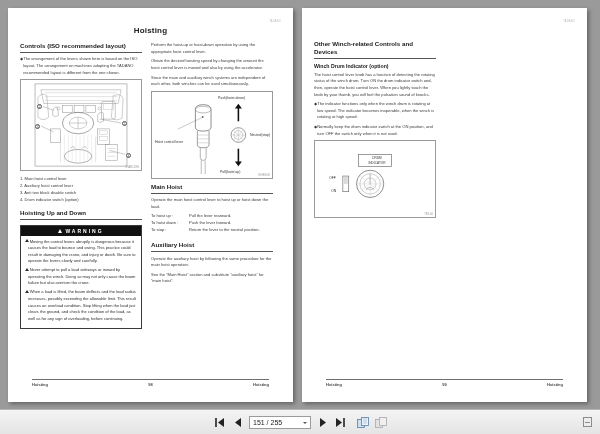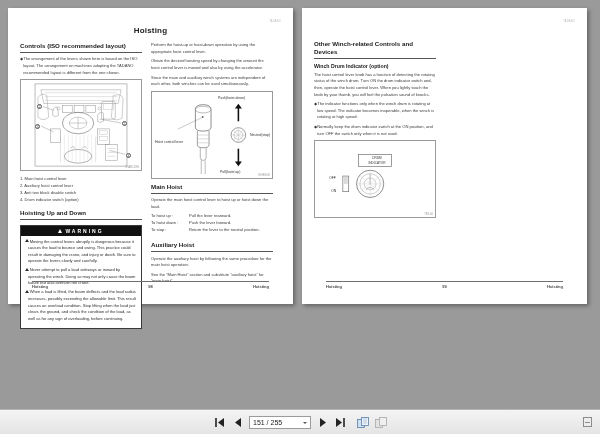--- a/index.html
+++ b/index.html
@@ -19,21 +19,21 @@
   #page-area {
     position: absolute;
     left: 0; top: 0; right: 0;
     height: 409px;
     background: #9a9a9a;
     overflow: hidden;
   }
   .page {
     position: absolute;
     top: 8px;
-    width: 285px; height: 296px;
+    width: 285px; height: 394px;
     background: #ffffff;
     box-shadow: 2px 2px 4px rgba(0,0,0,0.35);
   }
   #page-left { left: 8px; }
   #page-right { left: 302px; }
 
   .page-inner {
     position: absolute;
     left: 12px; right: 12px; top: 10px; bottom: 8px;
   }

